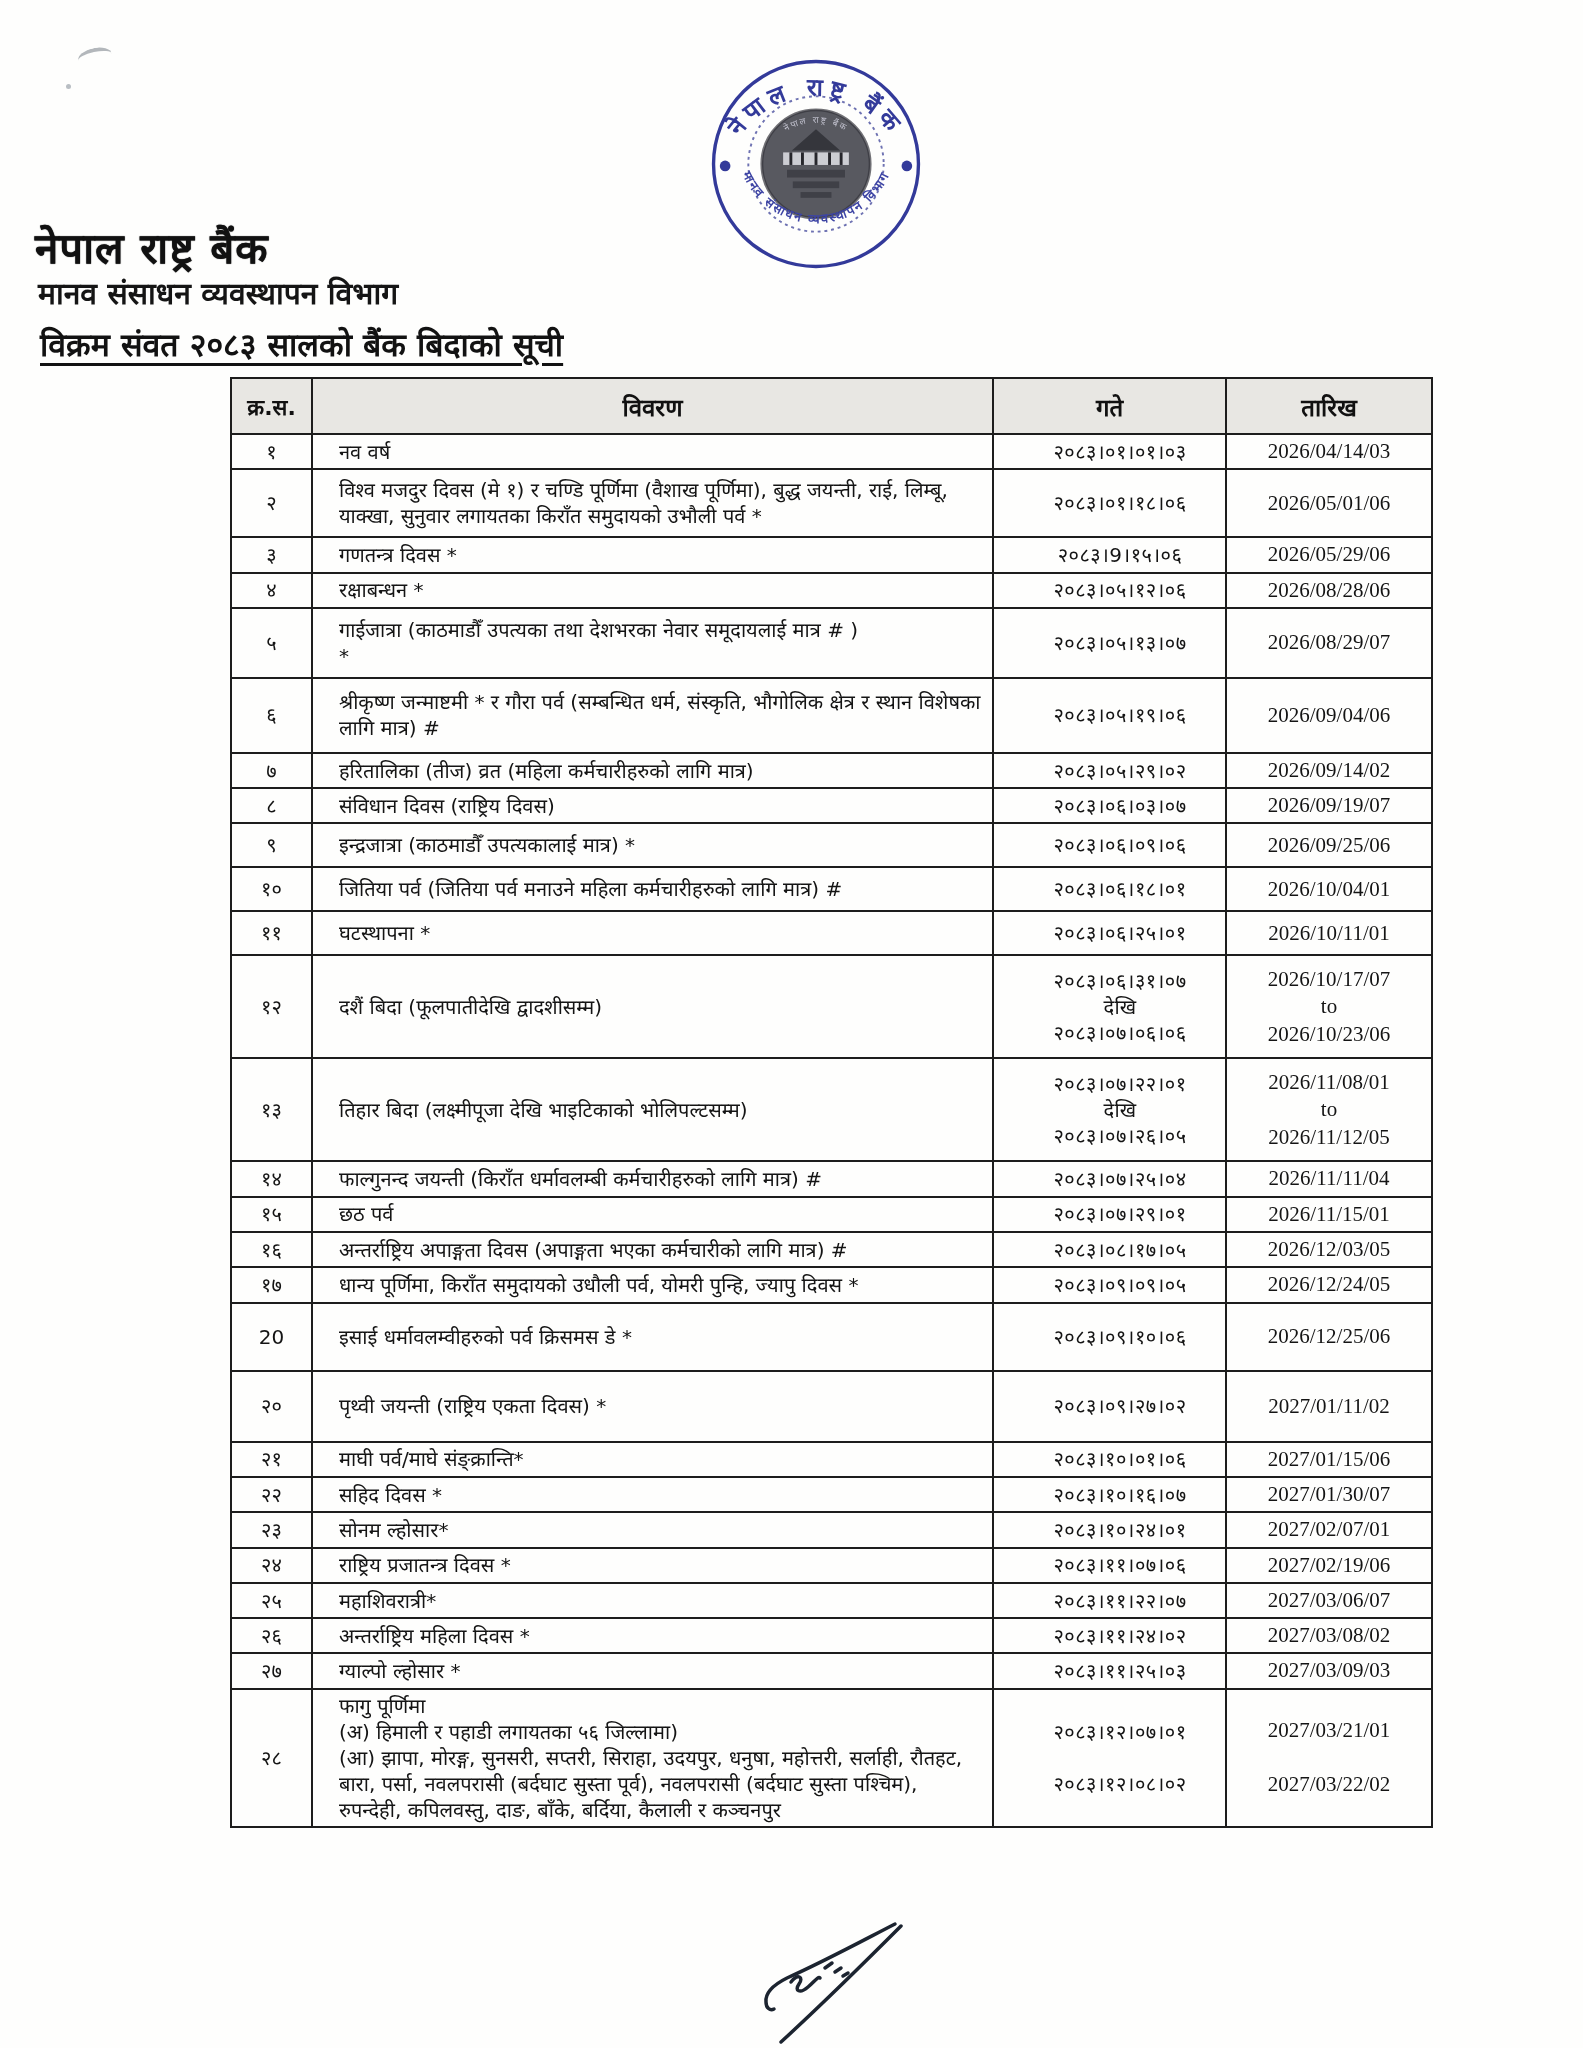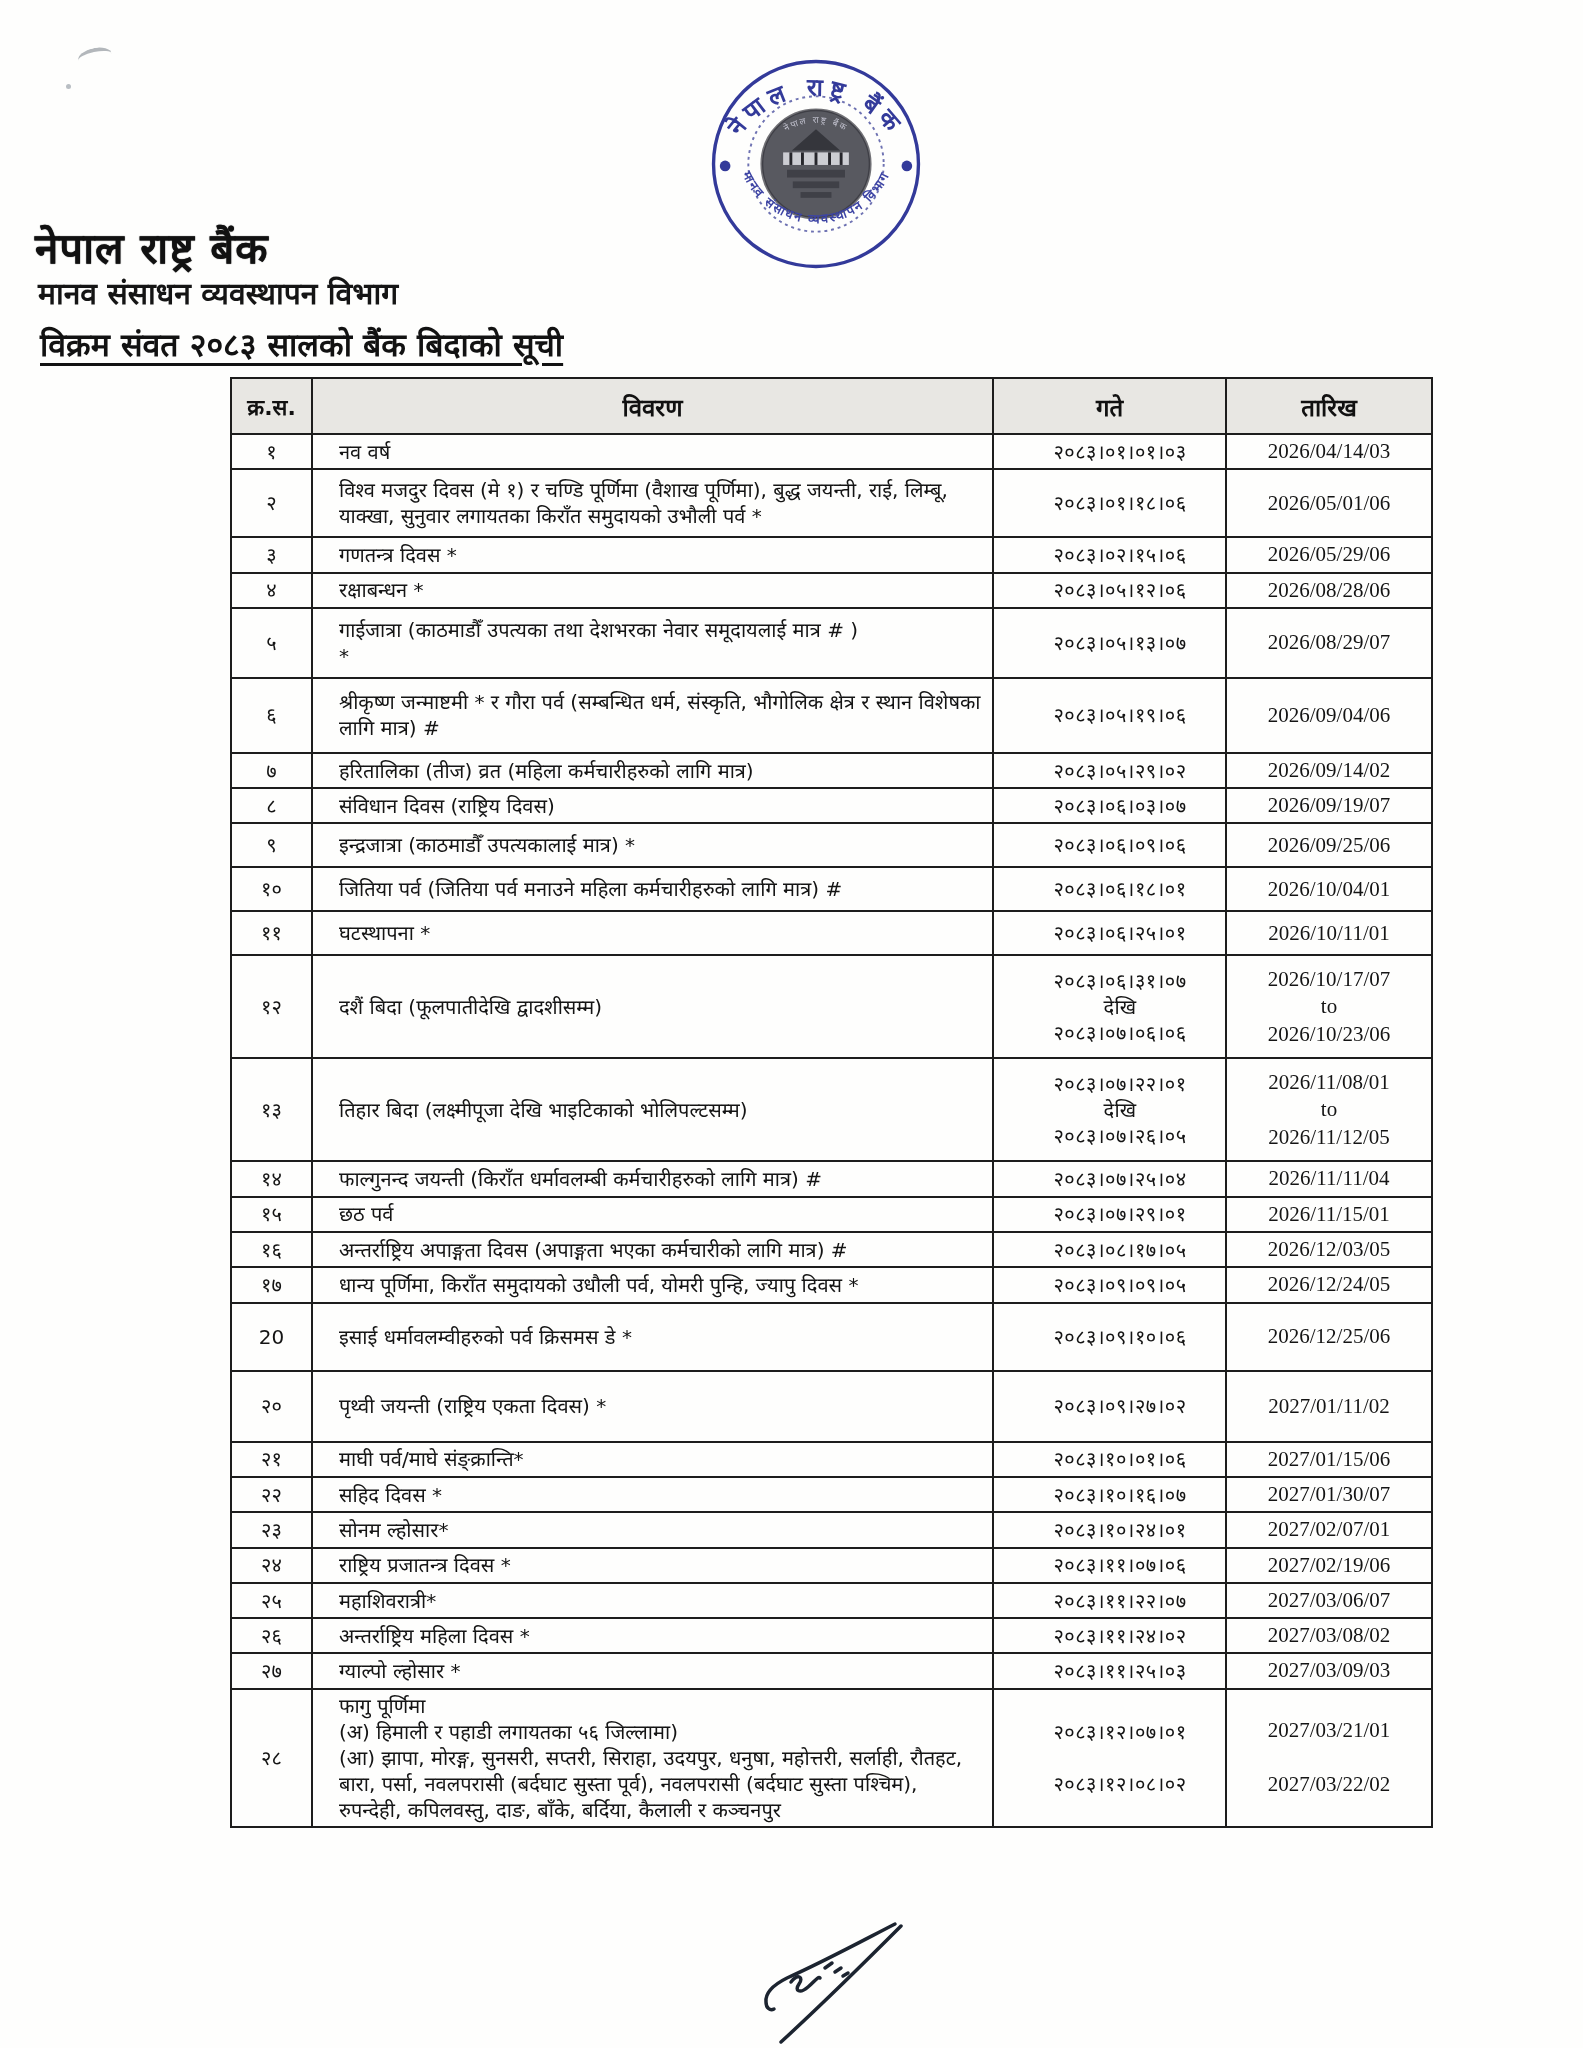--- a/index.html
+++ b/index.html
@@ -170,21 +170,21 @@
         </tr>
         <tr>
           <td class="cell-sn">२</td>
           <td class="cell-desc">विश्व मजदुर दिवस (मे १) र चण्डि पूर्णिमा (वैशाख पूर्णिमा), बुद्ध जयन्ती, राई, लिम्बू, याक्खा, सुनुवार लगायतका किराँत समुदायको उभौली पर्व *</td>
           <td class="cell-gate">२०८३।०१।१८।०६</td>
           <td class="cell-date">2026/05/01/06</td>
         </tr>
         <tr>
           <td class="cell-sn">३</td>
           <td class="cell-desc">गणतन्त्र दिवस *</td>
-          <td class="cell-gate">२०८३।०२।१५।०६</td>
+          <td class="cell-gate">२०८३।9।१५।०६</td>
           <td class="cell-date">2026/05/29/06</td>
         </tr>
         <tr>
           <td class="cell-sn">४</td>
           <td class="cell-desc">रक्षाबन्धन *</td>
           <td class="cell-gate">२०८३।०५।१२।०६</td>
           <td class="cell-date">2026/08/28/06</td>
         </tr>
         <tr>
           <td class="cell-sn">५</td>

